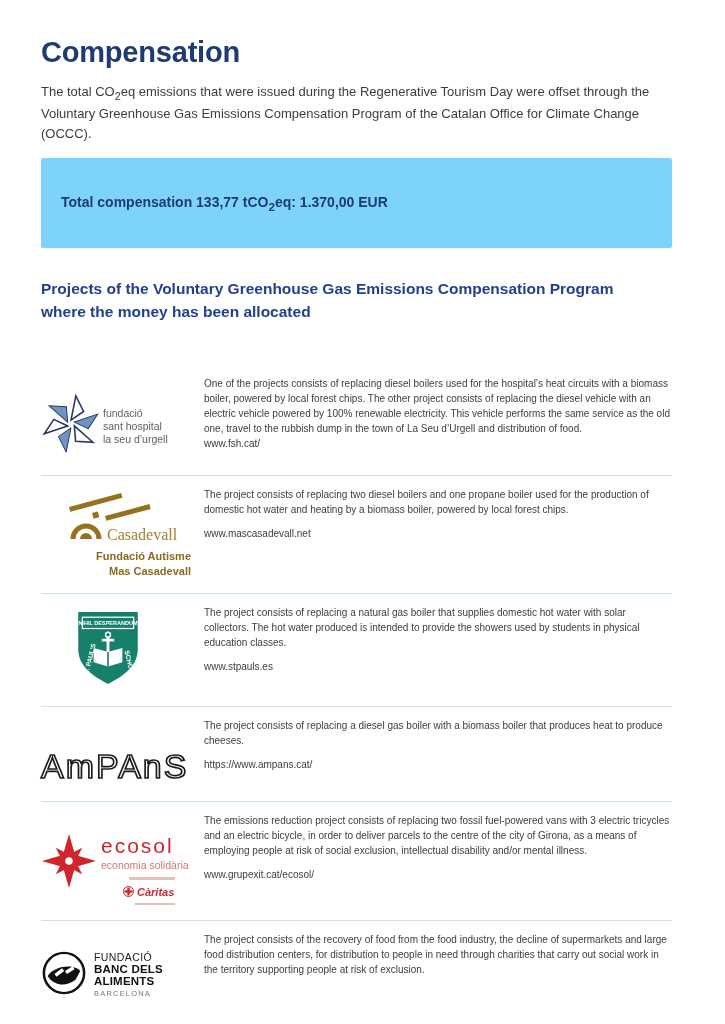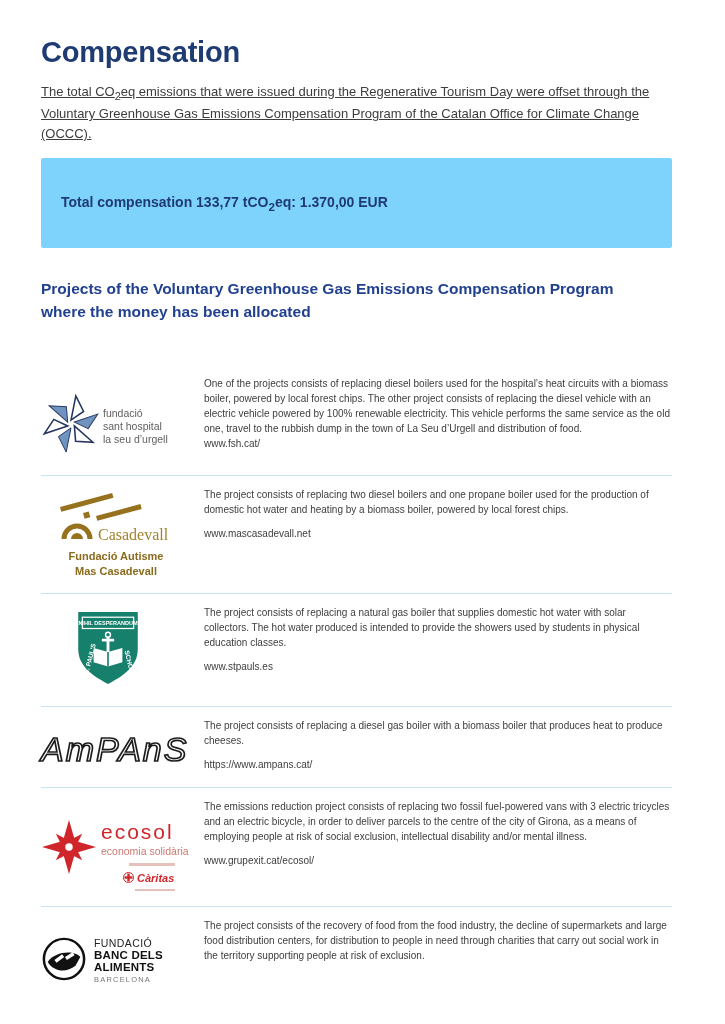--- a/index.html
+++ b/index.html
@@ -1,20 +1,20 @@
 <!DOCTYPE html>
 <html><head>
 <meta charset="utf-8">
 <style>
   html,body{margin:0;padding:0;background:#ffffff;}
   body{width:725px;height:1024px;font-family:"Liberation Sans",sans-serif;-webkit-font-smoothing:antialiased;}
   .page{width:713px;height:1024px;box-sizing:border-box;padding:0 41px;overflow:hidden;background:#fff;}
 
   .doc-title{margin:0;padding-top:36px;margin-bottom:13px;font-size:29px;font-weight:bold;color:#1f3b73;letter-spacing:-0.2px;}
-  .intro{margin:0;font-size:13px;line-height:1.54;color:#3d3d3d;max-width:614px;text-decoration:underline;}
+  .intro{margin:0;font-size:13px;line-height:1.54;color:#3d3d3d;max-width:614px;}
   .intro sub,.total-text sub{font-size .62em;}
 
   .total-box{margin-top:14px;height:90px;background:#7dd3fc;border-radius:2px;display:flex;align-items:center;padding:0 20px;box-sizing:border-box;}
   .total-text{margin:0;font-size:14px;font-weight:bold;color:#1f3b73;}
 
   .section-title{margin:30px 0 0 0;font-size:15.5px;line-height:1.45;font-weight:bold;color:#21418f;max-width:575px;}
 
   .rows{margin-top:42px;}
   .row{display:flex;padding:11px 0 15px;border-bottom:1px solid #c9e3f3;}
   .row:last-child{border-bottom:none;}
@@ -22,28 +22,28 @@
   .text-col{flex:1;font-size:10px;line-height:1.5;color:#3d3d3d;}
   .desc{margin:0;}
   .url{margin:0;}
   .url.gap{margin-top:9px;}
 
   
   .fsh-logo{display:flex;align-items:center;margin-top:16px;}
   .fsh-text{font-size:10.5px;line-height:1.25;color:#5f5f5f;margin-left:2px;}
 
   
-  .casa-logo{margin-top:2px;width:150px;text-align:center;}
+  .casa-logo{margin-top:2px;width:150px;text-align:right;}
   .casa-org{font-size:11px;font-weight:bold;color:#8a6a1c;line-height:1.3;}
 
   
   .stp-logo{margin-top:4px;margin-left:34px;}
 
   
-  .ampans-logo{margin-top:12px;font-style:italic;}
+  .ampans-logo{margin-top:29px;}
   .ampans-text{font-size:34px;color:#1b1b1b;letter-spacing:2px;font-weight:500;}
   @supports (-webkit-text-stroke: 1px black){
     .ampans-text{color:transparent;-webkit-text-stroke:1.7px #1b1b1b;}
   }
 
   
   .eco-logo{display:flex;align-items:center;margin-top:8px;}
   .eco-texts{margin-left:4px;margin-top:14px;}
   .eco-name{font-size:21px;color:#d0262b;letter-spacing:2px;line-height:1;}
   .eco-tag{font-size:10.5px;color:#cc7a70;margin-top:3px;}

